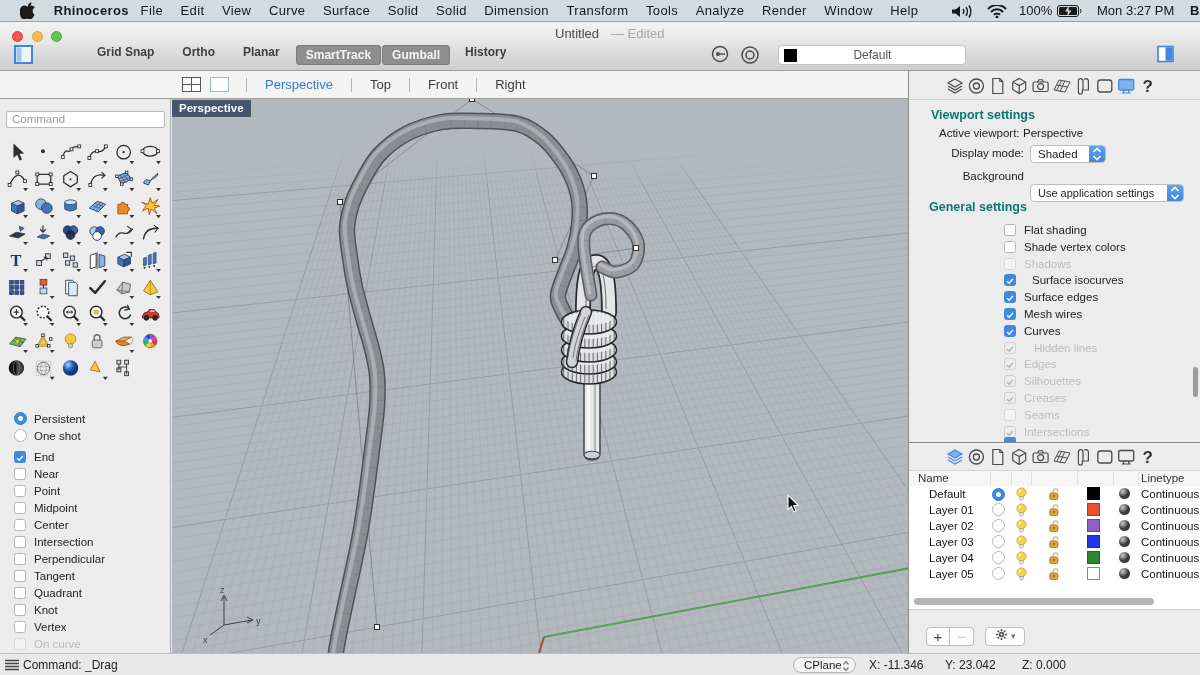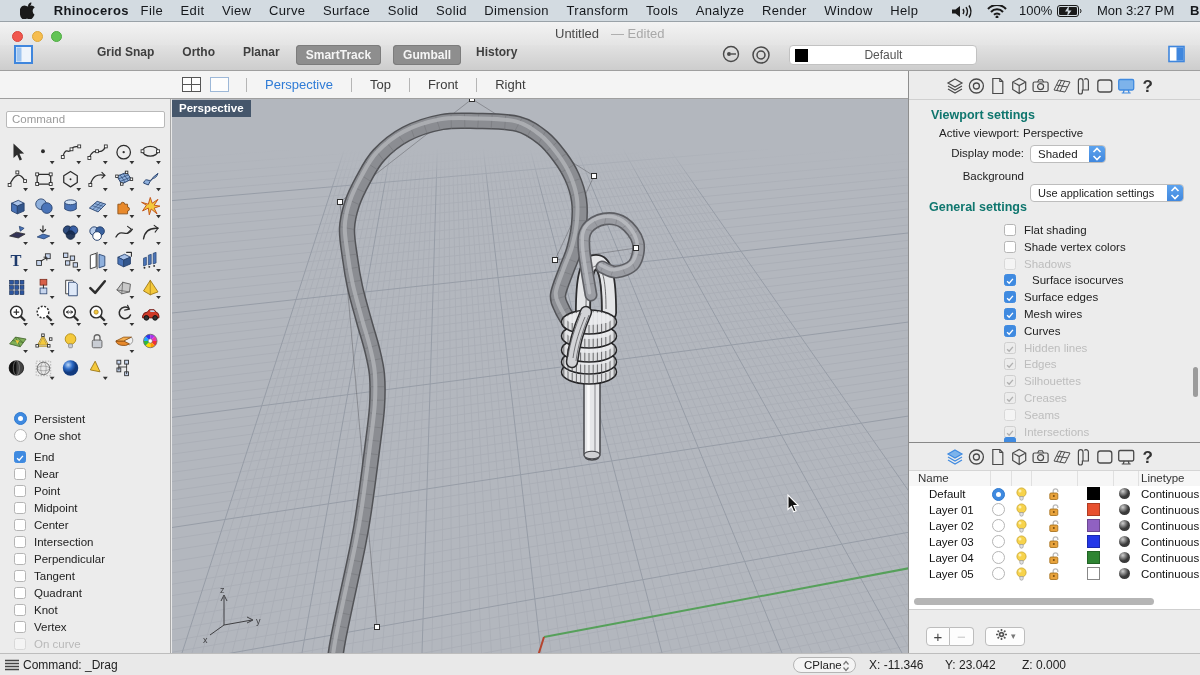--- a/index.html
+++ b/index.html
@@ -77,21 +77,21 @@
 </div>
 <div class="abs toolrow" style="display:flex;align-items:flex-start">
     <svg style="margin-left:14px" width="19" height="19" viewBox="0 0 19 19">
       <rect x="1" y="1" width="17" height="17" fill="#eef4fb" stroke="#3f86dd" stroke-width="2"></rect>
       <rect x="2.5" y="2.5" width="5" height="14" fill="#9ec4ef"></rect>
     </svg>
     <span class="tbtn" style="margin-left:64px">Grid Snap</span>
     <span class="tbtn" style="margin-left:28px">Ortho</span>
     <span class="tbtn" style="margin-left:28px">Planar</span>
     <span class="tpill" style="margin-left:16px">SmartTrack</span>
-    <span class="tpill" style="margin-left:12px">Gumball</span>
+    <span class="tpill" style="margin-left:1px">Gumball</span>
     <span class="tbtn" style="margin-left:15px">History</span>
     <svg style="margin-left:205px" width="18" height="18" viewBox="0 0 18 18">
       <circle cx="9" cy="9" r="7.5" fill="none" stroke="#4a4a4a" stroke-width="1.4"></circle>
       <circle cx="7" cy="9" r="2" fill="#4a4a4a"></circle>
       <path d="M9,9 L14,9" stroke="#4a4a4a" stroke-width="1.4"></path>
     </svg>
     <svg style="margin-left:11px" width="20" height="20" viewBox="0 0 20 20">
       <circle cx="10" cy="10" r="8" fill="none" stroke="#4a4a4a" stroke-width="1.5"></circle>
       <circle cx="10" cy="10" r="4" fill="none" stroke="#4a4a4a" stroke-width="1.5"></circle>
     </svg>
@@ -1013,21 +1013,21 @@
         </svg>
       </span>
       <span style="color:#222;margin-left:0px">Curves</span>
     </div>
     <div style="position:absolute;left:95px;top:268.6000000000001px" class="lay-row">
       <span class="cb" style="background:#ececec;border-color:#cfcfcf">
         <svg width="12" height="12" viewBox="0 0 12 12">
           <path d="M2.5,6.2 L5,8.7 L9.5,3.4" stroke="#b0b0b0" stroke-width="1.6" fill="none"></path>
         </svg>
       </span>
-      <span style="color:#bdbdbd;margin-left:0px">Hidden lines</span>
+      <span style="color:#bdbdbd;margin-left:10px">Hidden lines</span>
     </div>
     <div style="position:absolute;left:95px;top:285.4000000000001px" class="lay-row">
       <span class="cb" style="background:#ececec;border-color:#cfcfcf">
         <svg width="12" height="12" viewBox="0 0 12 12">
           <path d="M2.5,6.2 L5,8.7 L9.5,3.4" stroke="#b0b0b0" stroke-width="1.6" fill="none"></path>
         </svg>
       </span>
       <span style="color:#bdbdbd;margin-left:0px">Edges</span>
     </div>
     <div style="position:absolute;left:95px;top:302.2000000000001px" class="lay-row">

